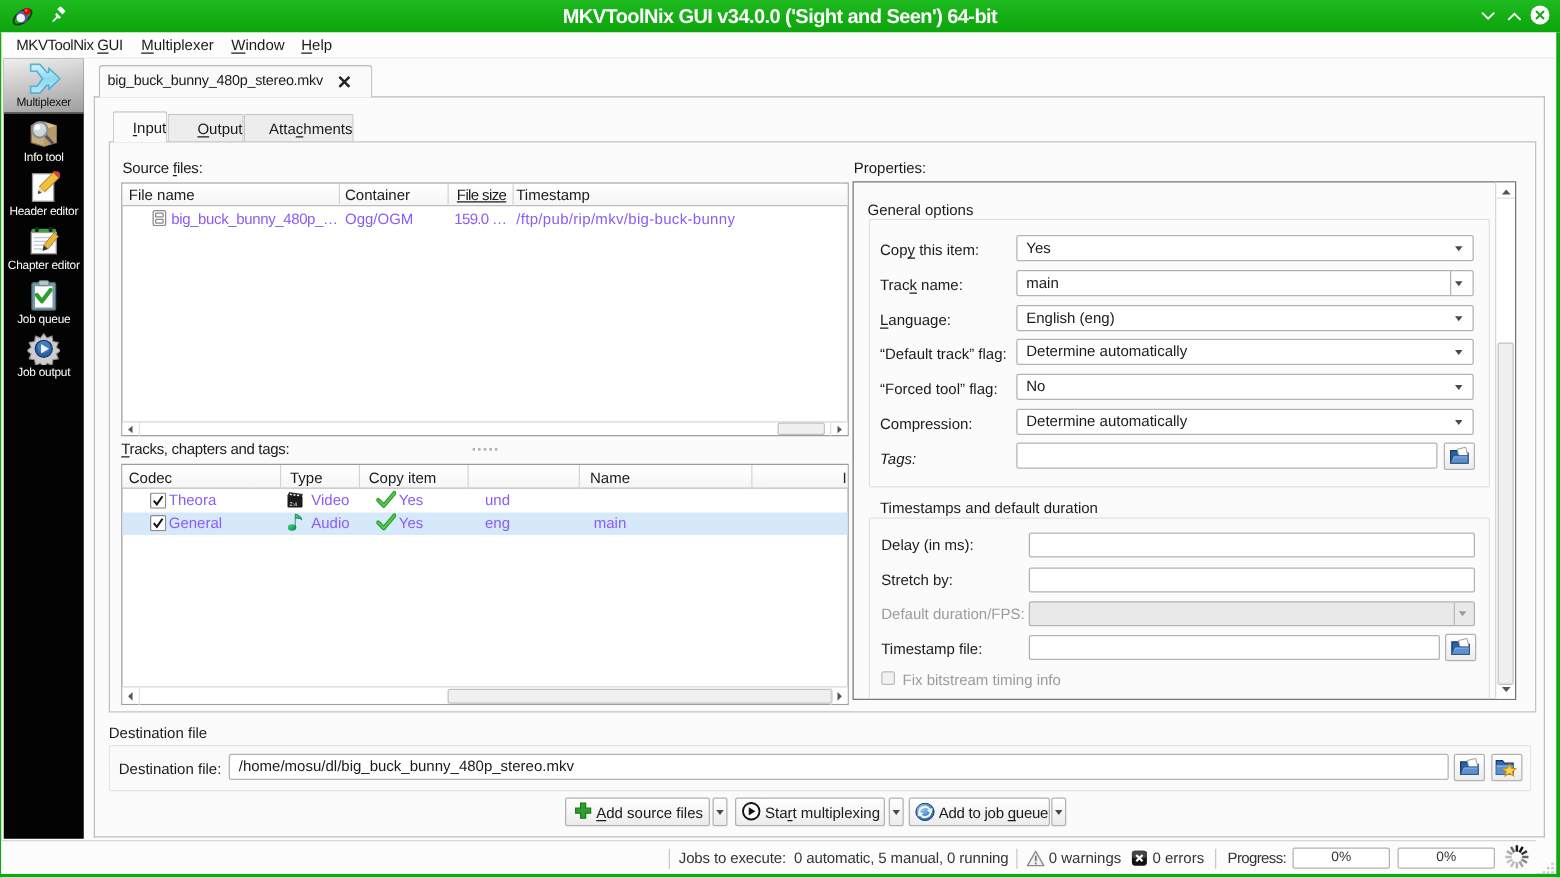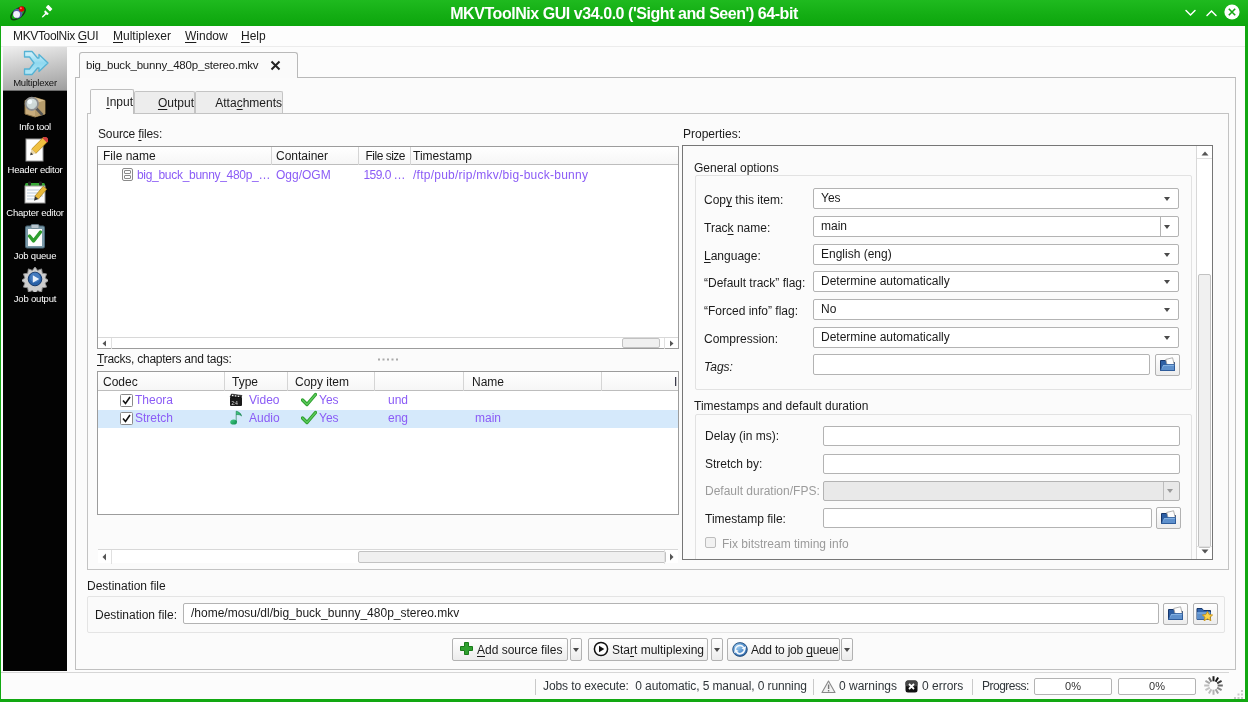--- a/index.html
+++ b/index.html
@@ -175,21 +175,21 @@
 <div class="tab tabactive" style="left:90px;top:89px;width:44px;height:25px;line-height:24px;"><u>I</u>nput</div>
 
 <div class="lbl" style="left:98px;top:127px;letter-spacing:-0.15px;">Source <u>f</u>iles:</div>
 <div class="tbl" style="left:97px;top:146px;width:582px;height:203px;">
  <div class="abs" style="left:0;top:0;width:580px;height:18px;background:linear-gradient(180deg,#ffffff,#f6f6f6);border-bottom:1px solid #bdbdbd;"></div>
  <div class="hsep" style="left:173px;top:0;height:18px;"></div>
  <div class="hsep" style="left:260px;top:0;height:18px;"></div>
  <div class="hsep" style="left:312px;top:0;height:18px;"></div>
  <div class="th" style="left:5px;top:2px;">File name</div>
  <div class="th" style="left:178px;top:2px;">Container</div>
- <div class="th" style="right:273px;top:2px;letter-spacing:-0.5px;">File size</div>
+ <div class="th" style="right:273px;top:2px;letter-spacing:-0.5px;text-decoration:underline;">File size</div>
  <div class="th" style="left:315px;top:2px;">Timestamp</div>
  <svg class="abs" style="left:23px;top:21px" width="13" height="13" viewBox="0 0 13 13">
       <rect x="1.5" y="0.5" width="10" height="12" rx="1.5" fill="#fdfdfd" stroke="#8a8a8a"></rect>
       <rect x="3.5" y="2.5" width="6" height="3" rx="0.5" fill="none" stroke="#8a8a8a"></rect>
       <rect x="3.5" y="7.5" width="6" height="3" rx="0.5" fill="none" stroke="#8a8a8a"></rect>
     </svg>
  <div class="cell" style="left:39px;top:21px;letter-spacing:-0.3px;">big_buck_bunny_480p_…</div>
  <div class="cell" style="left:178px;top:21px;">Ogg/OGM</div>
  <div class="cell" style="right:273px;top:21px;letter-spacing:-0.55px;margin-left:16px;">159.0 …</div>
  <div class="cell" style="left:315px;top:21px;letter-spacing:0.25px;">/ftp/pub/rip/mkv/big-buck-bunny</div>
@@ -209,21 +209,21 @@
       <g fill="#aaa">
         <rect x="0" y="0.5" width="2" height="2"></rect>
         <rect x="4.5" y="0.5" width="2" height="2"></rect>
         <rect x="9" y="0.5" width="2" height="2"></rect>
         <rect x="13.5" y="0.5" width="2" height="2"></rect>
         <rect x="18" y="0.5" width="2" height="2"></rect>
       </g>
     </svg></div>
 
 <div class="lbl" style="left:97px;top:352px;letter-spacing:-0.25px;"><u>T</u>racks, chapters and tags:</div>
-<div class="tbl" style="left:97px;top:371px;width:582px;height:144px;">
+<div class="tbl" style="left:97px;top:371px;width:582px;height:193px;">
  <div class="abs" style="left:0;top:0;width:580px;height:19px;background:linear-gradient(180deg,#ffffff,#f6f6f6);border-bottom:1px solid #bdbdbd;"></div>
  <div class="hsep" style="left:126px;top:0;height:19px;"></div>
  <div class="hsep" style="left:189px;top:0;height:19px;"></div>
  <div class="hsep" style="left:276px;top:0;height:19px;"></div>
  <div class="hsep" style="left:365px;top:0;height:19px;"></div>
  <div class="hsep" style="left:503px;top:0;height:19px;"></div>
  <div class="th" style="left:5px;top:3px;">Codec</div>
  <div class="th" style="left:134px;top:3px;">Type</div>
  <div class="th" style="left:197px;top:3px;">Copy item</div>
  <div class="th" style="left:287px;top:3px;margin-top:36px;">Language</div>
@@ -253,21 +253,21 @@
       <path d="M1.5 8 L6 12.5 L14.5 2.5" stroke="#2ca02c" stroke-width="3.4" fill="none" stroke-linecap="round" stroke-linejoin="round"></path>
       <path d="M1.5 8 L6 12.5 L14.5 2.5" stroke="#5cc85c" stroke-width="1.4" fill="none" stroke-linecap="round" stroke-linejoin="round"></path>
     </svg>
  <div class="cell" style="left:221px;top:21px;">Yes</div>
  <div class="cell" style="left:290px;top:21px;">und</div>
 
  <svg class="abs" style="left:22px;top:40px" width="13" height="13" viewBox="0 0 13 13">
       <rect x="0.5" y="0.5" width="12" height="12" rx="1" fill="#fff" stroke="#8a8a8a"></rect>
       <path d="M3 6.5 L5.5 9.5 L10 3" stroke="#111" stroke-width="1.6" fill="none"></path>
     </svg>
- <div class="cell" style="left:37px;top:39px;">Stretch</div>
+ <div class="cell" style="left:37px;top:39px;">General</div>
  <svg class="abs" style="left:132px;top:38px" width="13" height="15" viewBox="0 0 13 15">
       <defs>
         <linearGradient id="ng" x1="0" y1="0" x2="1" y2="1">
           <stop offset="0" stop-color="#4ad08a"></stop>
           <stop offset="1" stop-color="#0a8a4a"></stop>
         </linearGradient>
       </defs>
       <ellipse cx="3.6" cy="12" rx="3.4" ry="2.6" fill="url(#ng)"></ellipse>
       <path d="M6.2 12 L6.2 1.2 C8.5 1.8 11 3 11.5 6 C10.8 4.8 8.5 4.4 6.2 4.6" fill="url(#ng)" stroke="#0a7a42" stroke-width="0.6"></path>
     </svg>
@@ -302,37 +302,37 @@
       </svg>
   <svg class="abs" style="left:4px;top:402px" width="8" height="7" viewBox="0 0 8 7">
         <path d="M0.5 1.5 L4 5.5 L7.5 1.5 Z" fill="#555"></path>
       </svg>
   <div class="sthumb" style="left:1px;top:128px;width:13px;height:274px;"></div>
   <div class="abs" style="left:0;top:12px;width:16px;height:1px;background:#e0e0e0;"></div>
   <div class="abs" style="left:0;top:400px;width:16px;height:1px;background:#e0e0e0;"></div>
  </div>
  <div class="glabel" style="left:11px;top:15px;">General options</div>
  <div class="grp" style="left:12px;top:29px;width:497px;height:215px;"></div>
- <div class="glabel" style="left:11px;top:253px;text-align:right;">Timestamps and default duration</div>
+ <div class="glabel" style="left:21px;top:253px;text-align:right;">Timestamps and default duration</div>
  <div class="grp" style="left:12px;top:268px;width:497px;height:160px;"></div>
 </div>
 <div class="lbl" style="left:704px;top:193px;">Cop<u>y</u> this item:</div>
 <div class="combo" style="left:813px;top:188px;width:366px;">Yes</div>
 <div class="arrow" style="left:1164px;top:196.5px;"></div>
 <div class="lbl" style="left:704px;top:221px;text-align:center;">Trac<u>k</u> name:</div>
 <div class="combo" style="left:813px;top:216px;width:366px;">main</div>
 <div class="abs" style="left:1160px;top:217px;width:1px;height:19px;background:#b3b3b3;"></div>
 <div class="arrow" style="left:1164px;top:224.5px;"></div>
 <div class="lbl" style="left:704px;top:249px;"><u>L</u>anguage:</div>
 <div class="combo" style="left:813px;top:244px;width:366px;">English (eng)</div>
 <div class="arrow" style="left:1164px;top:252.5px;"></div>
 <div class="lbl" style="left:704px;top:276px;">“Default track” flag:</div>
 <div class="combo" style="left:813px;top:271px;width:366px;">Determine automatically</div>
 <div class="arrow" style="left:1164px;top:279.5px;"></div>
-<div class="lbl" style="left:704px;top:304px;">“Forced info” flag:</div>
+<div class="lbl" style="left:704px;top:304px;">“Forced tool” flag:</div>
 <div class="combo" style="left:813px;top:299px;width:366px;">No</div>
 <div class="arrow" style="left:1164px;top:307.5px;"></div>
 <div class="lbl" style="left:704px;top:332px;">Compression:</div>
 <div class="combo" style="left:813px;top:327px;width:366px;">Determine automatically</div>
 <div class="arrow" style="left:1164px;top:335.5px;"></div>
 <div class="lbl" style="left:704px;top:360px;font-style:italic;">Tags:</div>
 <div class="inp" style="left:813px;top:354px;width:337px;"></div>
 <div class="btn" style="left:1155px;top:354px;width:25px;height:22px;"></div>
 <svg class="abs" style="left:1159px;top:357px" width="17" height="16" viewBox="0 0 17 16">
     <path d="M1.5 13.5 V3.5 H6.5 L8 5.5 H15.5 V13.5 Z" fill="#2d5fa5" stroke="#17366b" stroke-width="1"></path>

